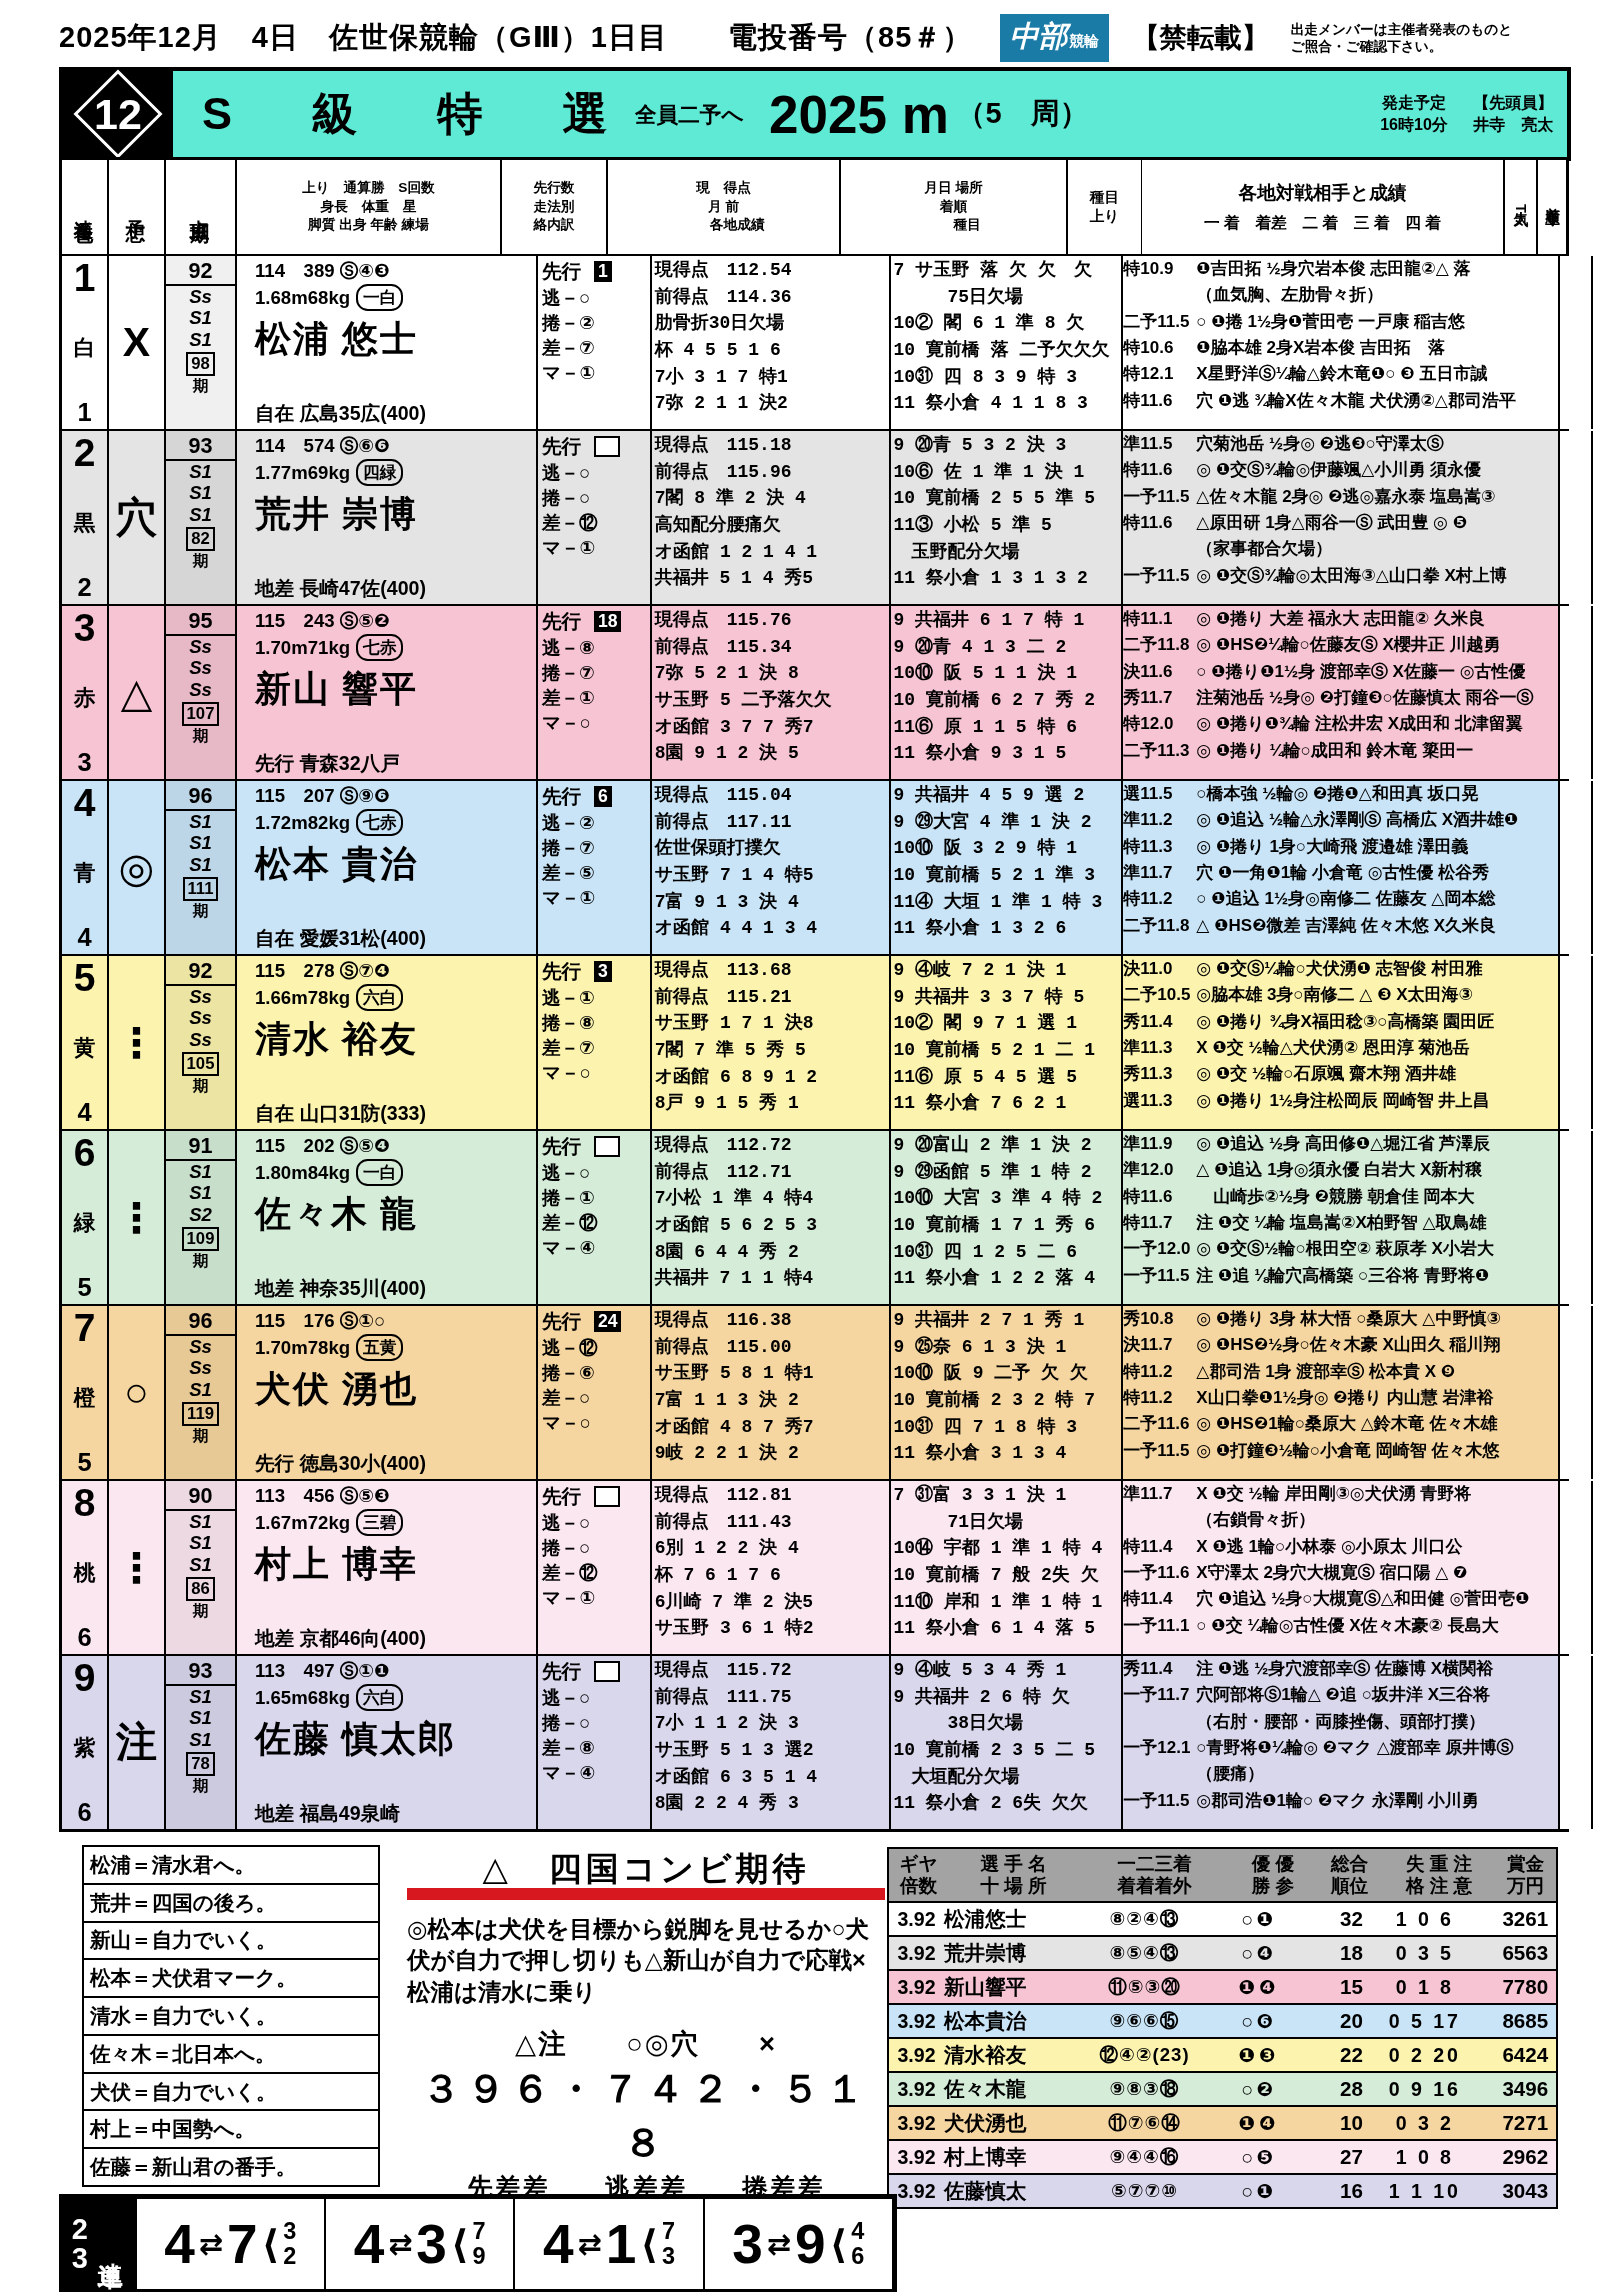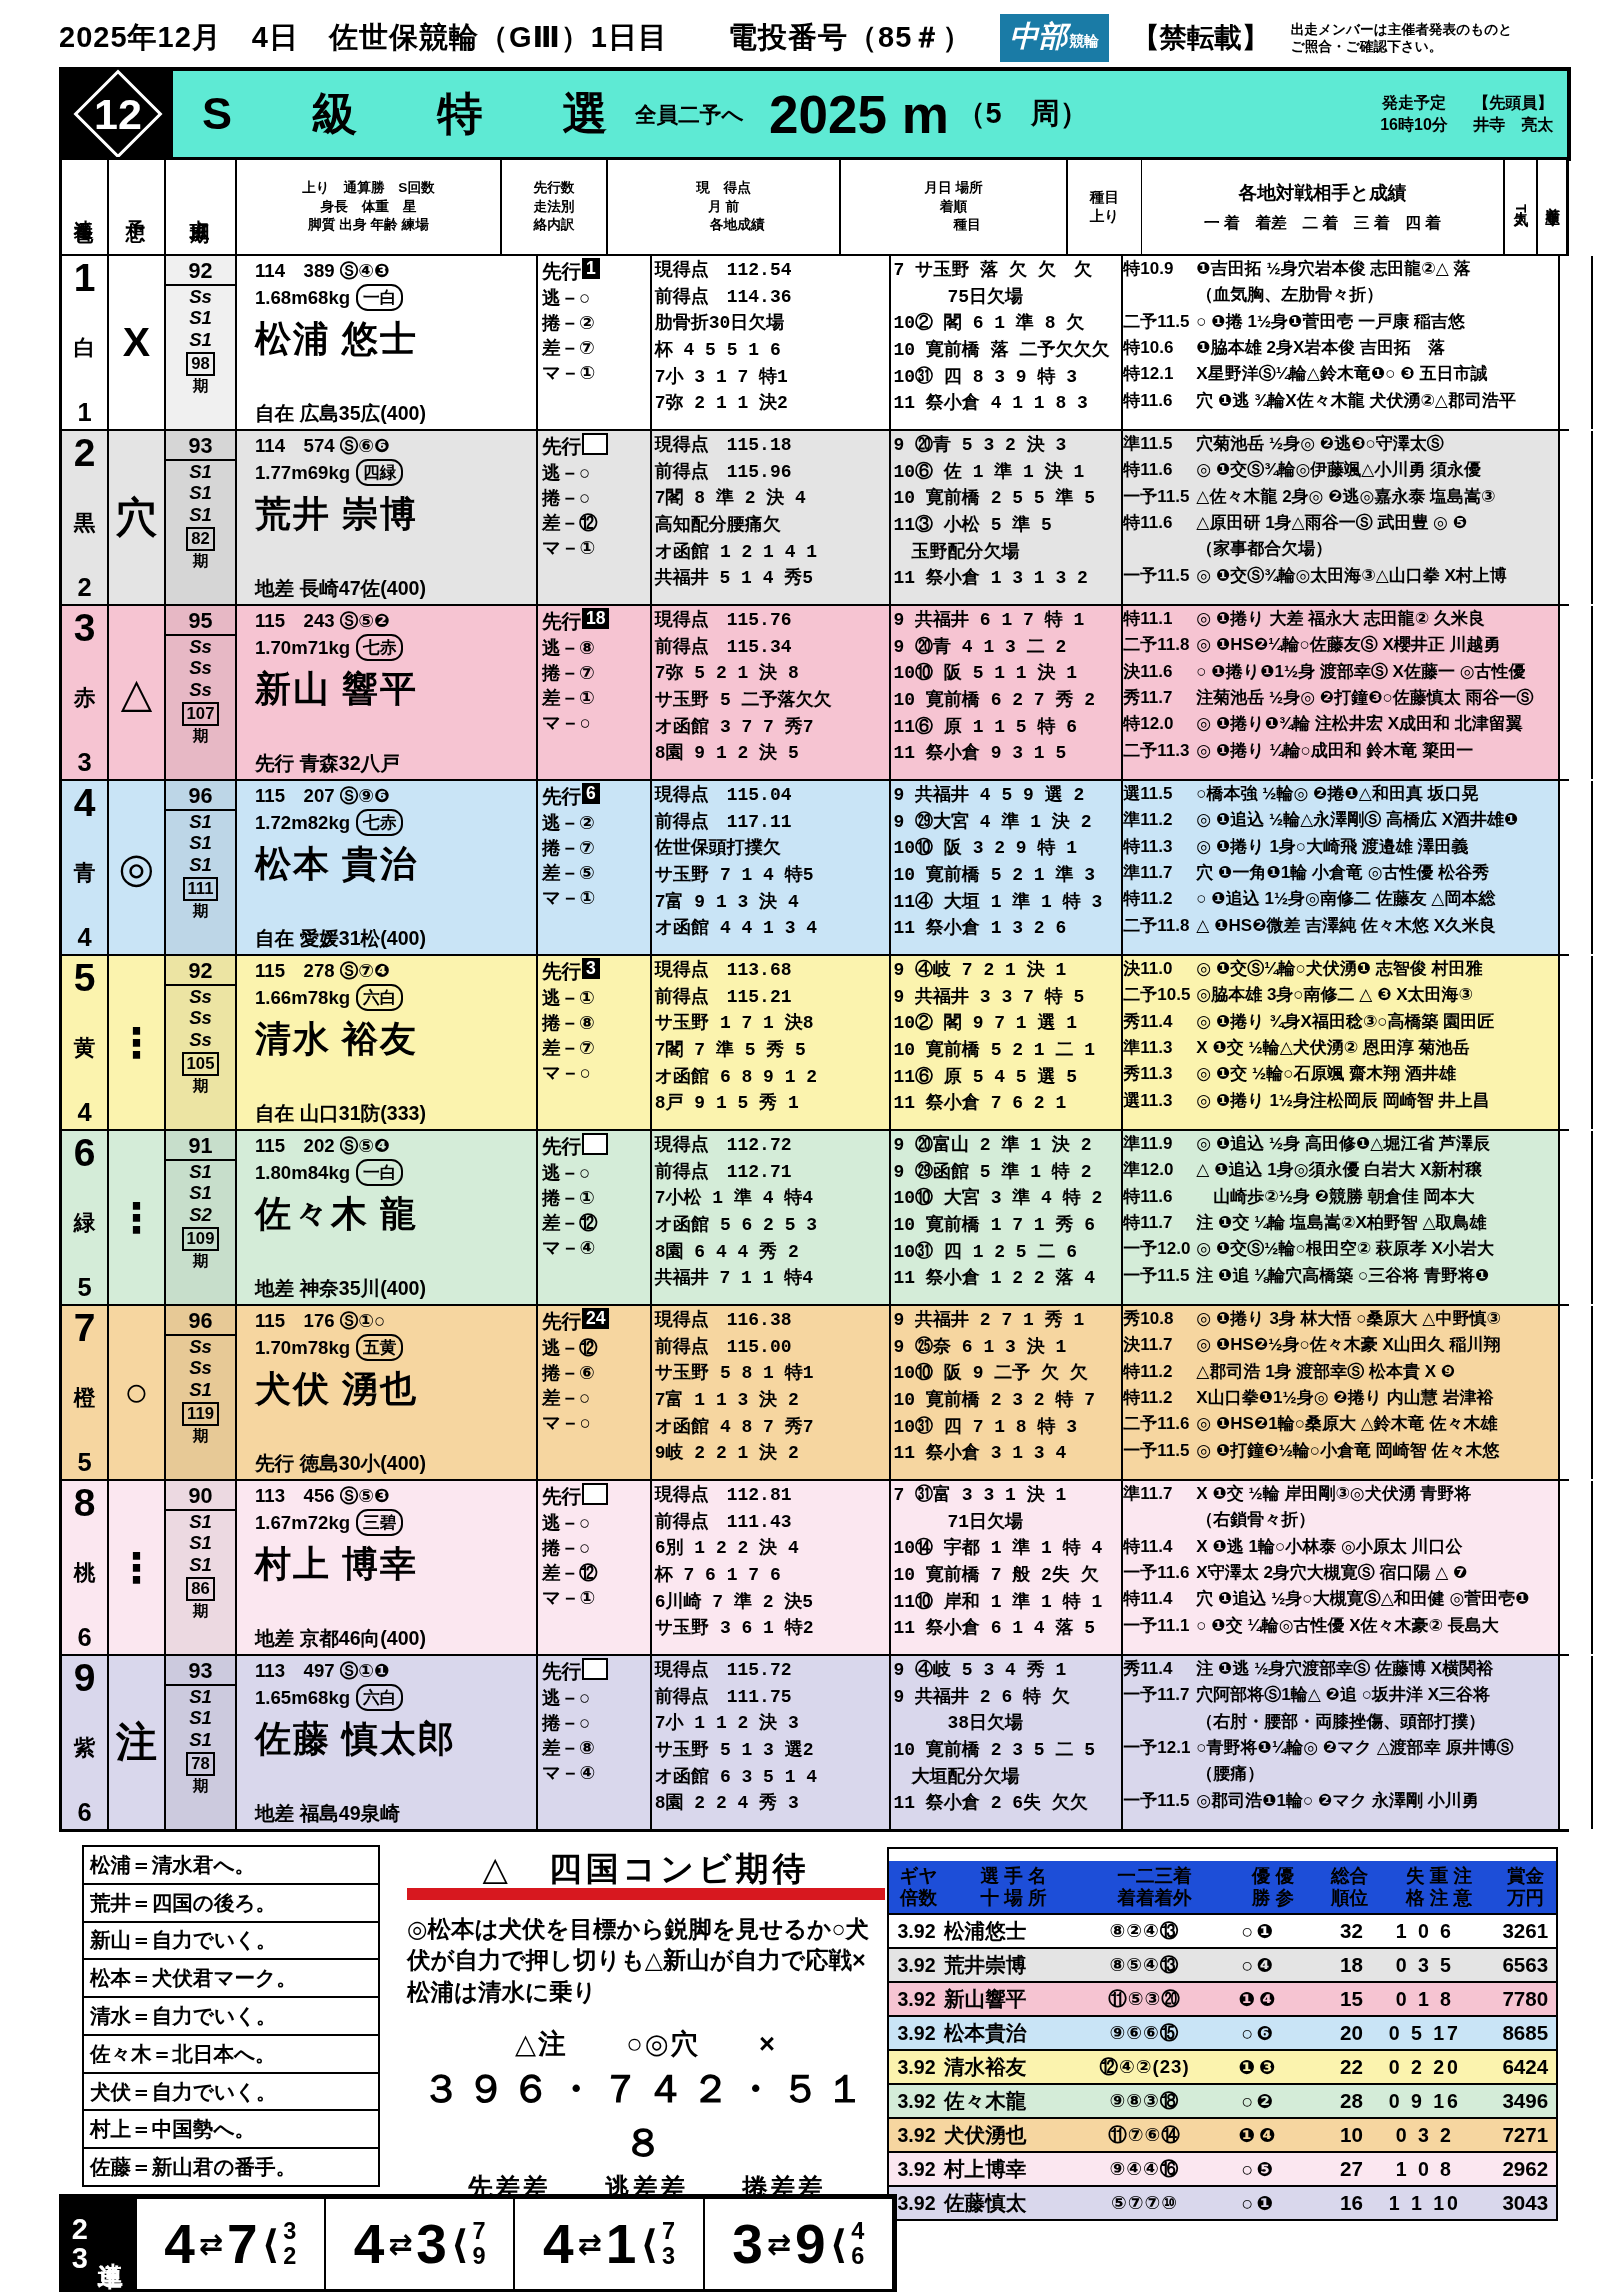--- a/index.html
+++ b/index.html
@@ -56,21 +56,21 @@
   .rankcell .term{font-size:16.7px;border:2px solid #000;padding:0 2.9px;margin-top:2px;}
   .rankcell .ki{font-size:15.7px;}
   .infocell{padding:2px 18px;display:flex;flex-direction:column;}
   .infocell .ln1{font-size:18.6px;font-weight:bold;white-space:nowrap;}
   .infocell .ln2{font-size:18.6px;font-weight:bold;display:flex;align-items:center;gap:6px;white-space:nowrap;}
   .pill{border:2px solid #000;border-radius:11.8px;padding:0 4.9px;font-size:16.7px;}
   .infocell .nm{font-size:36px;font-weight:bold;letter-spacing:2px;white-space:nowrap;margin:3.9px 0 2px 0;
                 font-family:Liberation Serif, serif;}
   .infocell .st{font-size:19.6px;font-weight:bold;white-space:nowrap;margin-top:auto;}
   .tactcell{padding:2px 3.9px;font-weight:bold;}
-  .tactcell .sk{font-size:19.6px;display:flex;align-items:flex-start;gap:1px;}
+  .tactcell .sk{font-size:19.6px;display:flex;align-items:center;gap:13px;}
   .tactcell .skn{background:#000;color:#fff;padding:0 3.9px;font-size:17.6px;}
   .tactcell .skn.empty{background:#fff;color:#000;border:2px solid #000;min-width:13.7px;height:17.6px;}
   .tactcell .tl{font-size:18.6px;line-height:1.35;white-space:nowrap;}
   .scorecell,.rescell{padding:1px 2.9px;font-weight:bold;font-family:Liberation Mono, monospace;}
   .scorecell .sl,.rescell .sl{font-size:18px;line-height:1.48;white-space:nowrap;}
   .oppcell{display:flex;flex-direction:column;}
   .oppline{display:flex;font-size:17px;font-weight:bold;line-height:1.55;white-space:nowrap;}
   .oppline .ag{width:73px;flex:0 0 auto;}
   .oppline .tx{flex:1 1 auto;overflow:hidden;}
   .chakucell{font-size:17.6px;font-weight:bold;text-align:center;padding-top:3.9px;writing-mode:vertical-rl;}
@@ -79,21 +79,21 @@
   .comments .cl{border-bottom:2px solid #000;font-size:20.6px;font-weight:bold;padding:3.9px 5.9px;white-space:nowrap;}
   .comments .cl:last-child{border-bottom:none;}
   .pred{position:absolute;left:407px;top:1847px;width:478px;text-align:center;}
   .pred .pt{font-size:33px;font-weight:bold;letter-spacing:3.9px;display:inline-block;padding:0 7.8px 2px 7.8px;}
   .pred .bar{height:11.8px;background:#d7181f;margin-top:-5.9px;}
   .pred .body{text-align:left;font-size:23.5px;font-weight:bold;line-height:1.35;margin-top:13.7px;}
   .pred .marks{font-size:27.4px;font-weight:bold;margin-top:17.6px;letter-spacing:2px;}
   .pred .nums{font-size:39px;font-weight:bold;letter-spacing:5.9px;}
   .pred .kim{font-size:25.5px;font-weight:bold;letter-spacing:2px;}
   .stand{position:absolute;left:887px;top:1847px;width:667px;border:2.9px solid #000;}
-  .stand .shead{display:flex;border-bottom:2.9px solid #000;font-weight:bold;background:#1d4ed8;margin-top:12px;}
+  .stand .shead{display:flex;border-bottom:2.9px solid #000;font-weight:bold;background:#a3a3a3;}
   .stand .shead div{font-size:18.6px;line-height:1.2;padding:3.9px 2px;text-align:center;white-space:pre-line;}
   .srow{display:flex;border-bottom:2px solid #000;height:32px;align-items:center;font-weight:bold;}
   .srow:last-child{border-bottom:none;}
   .s-gear{width:55px;text-align:center;font-size:19.6px;flex:0 0 auto;}
   .s-name{width:127px;font-size:20.6px;flex:0 0 auto;white-space:nowrap;}
   .s-rec{width:147px;text-align:center;font-size:18.6px;flex:0 0 auto;letter-spacing:1px;}
   .s-win{width:82px;text-align:center;font-size:19.6px;flex:0 0 auto;letter-spacing:3.9px;}
   .s-ord{width:63px;text-align:right;font-size:20.6px;flex:0 0 auto;padding-right:7.8px;}
   .s-pen{width:108px;text-align:center;font-size:19.6px;flex:0 0 auto;letter-spacing:2.9px;}
   .s-prz{flex:1;text-align:right;font-size:20.6px;padding-right:7.8px;}

